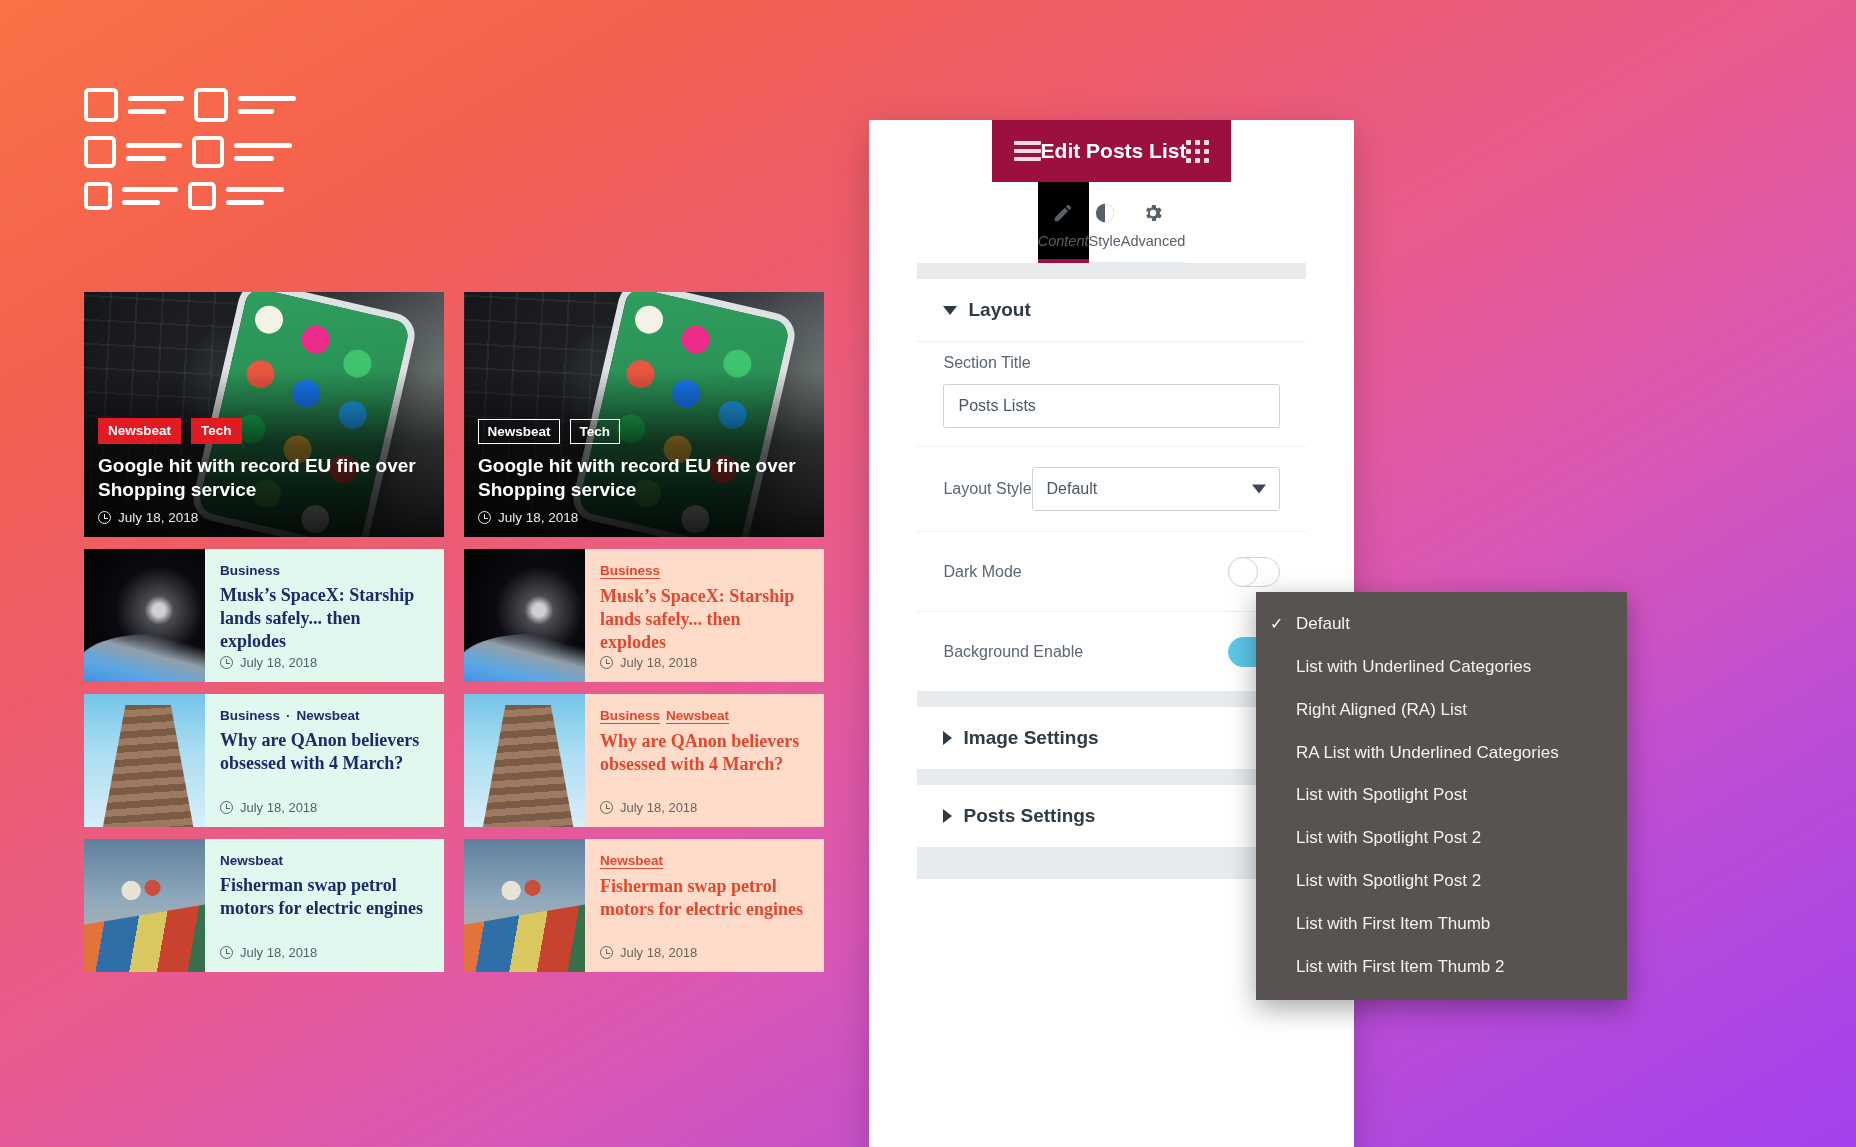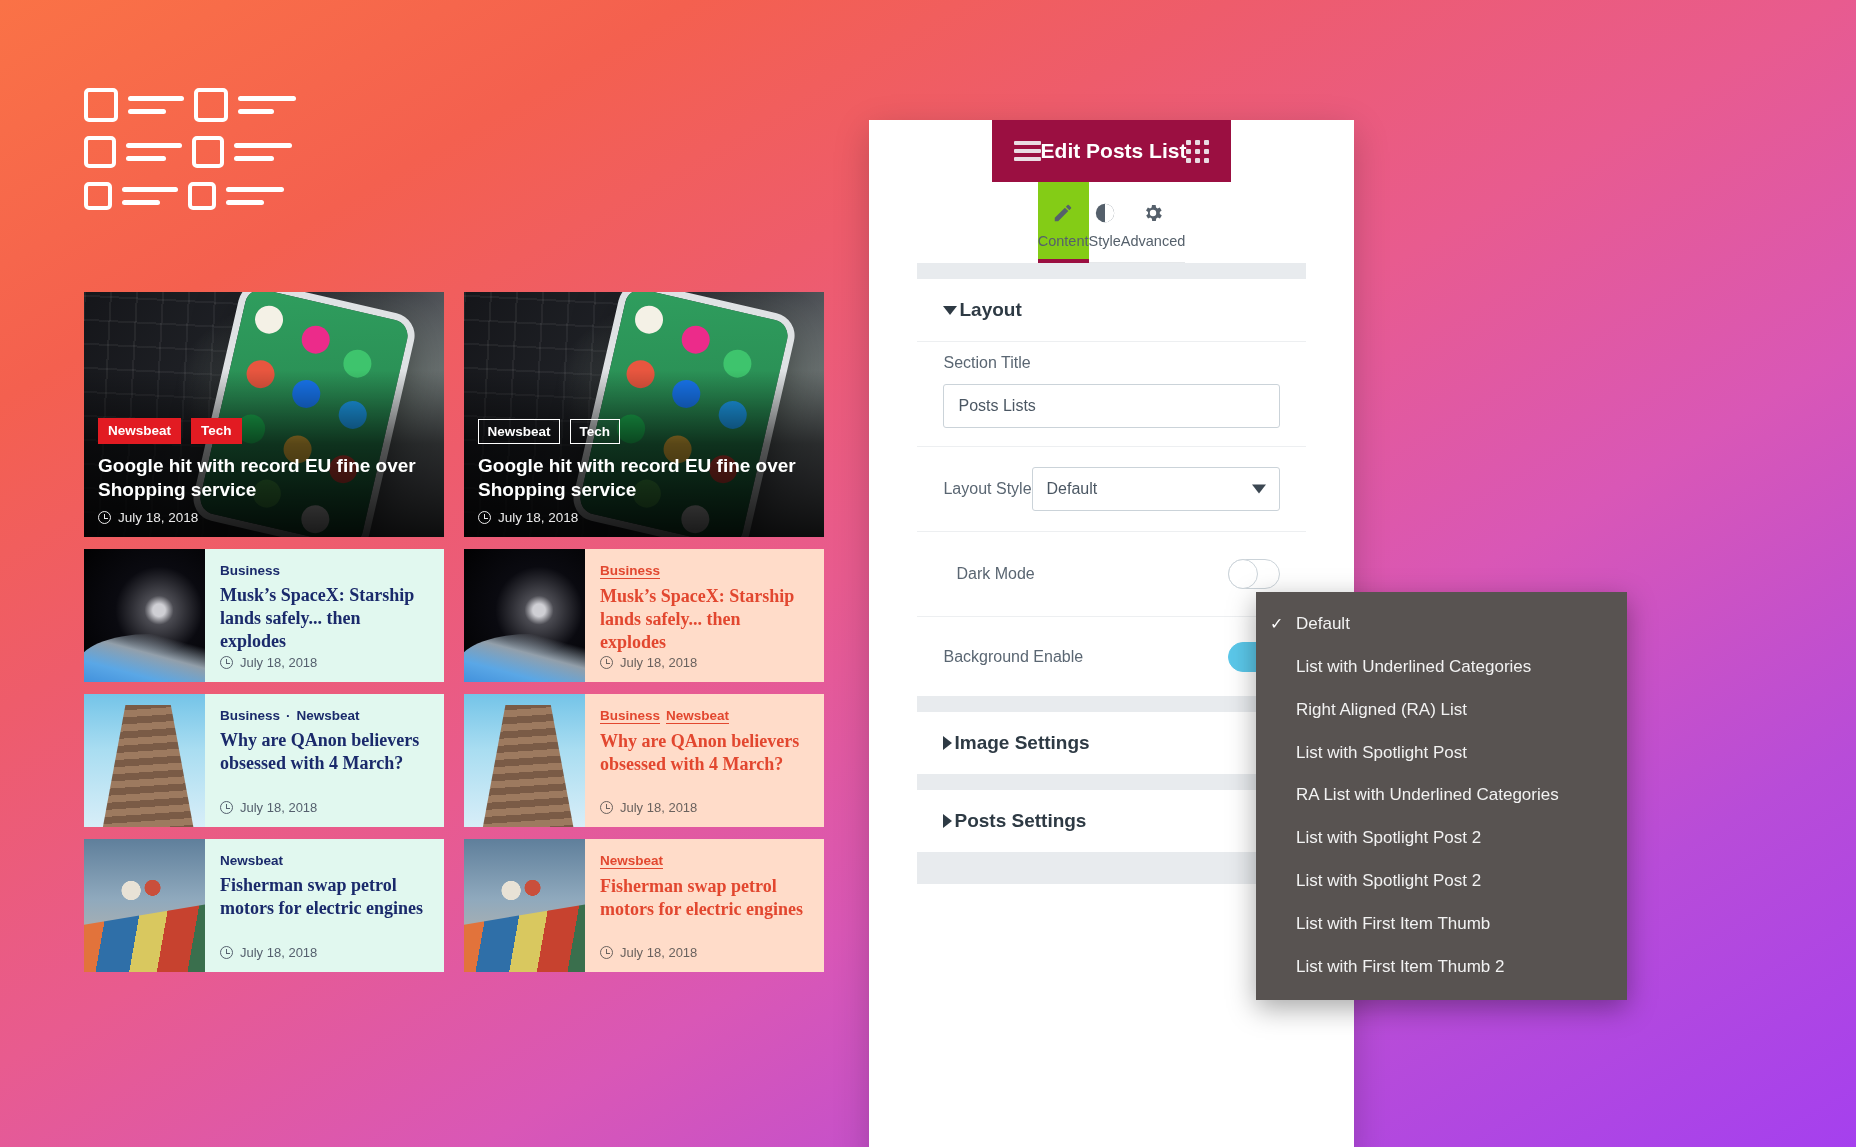--- a/index.html
+++ b/index.html
@@ -124,28 +124,28 @@
   .hamburger span { display: block; width: 27px; height: 4px; background: #EADCE3; border-radius: 1px; }
   .panel-title { color: #fff; font-size: 21px; font-weight: 700; }
   .grid-icon { display: grid; grid-template-columns: repeat(3, 5px); gap: 4px; }
   .grid-icon i { width: 5px; height: 5px; background: #EADCE3; display: block; border-radius: 1px; }
 
   .tabs { display: flex; flex: none; border-bottom: 1px solid #e6e8ea; }
   .tab {
     flex: 1; text-align: center; padding: 16px 0 13px; cursor: pointer;
     color: #55606b; font-size: 14.5px; background: #fff; position: relative;
   }
-  .tab.active { background: #84cc16; }
+  .tab.active { background: #000000; font-style: italic; }
   .tab.active:after { content:""; position: absolute; left: 0; right: 0; bottom: -1px; height: 4px; background: #9B0F41; }
   .tab-ico { height: 30px; display: flex; align-items: center; justify-content: center; margin-bottom: 5px; }
 
   .panel-body { flex: 1; overflow: hidden; background: #fff; }
   .sec-gap { height: 16px; background: #E8EBEE; }
   .accordion {
-    display: flex; align-items: center; gap: 2px; padding: 20px 26px;
+    display: flex; align-items: center; gap: 11px; padding: 20px 26px;
     font-size: 19px; font-weight: 700; color: #2E3A44; cursor: pointer; background: #fff;
   }
   .caret { width: 0; height: 0; flex: none; }
   .caret.down { border-left: 7px solid transparent; border-right: 7px solid transparent; border-top: 9px solid #2E3A44; }
   .caret.right { border-top: 7px solid transparent; border-bottom: 7px solid transparent; border-left: 9px solid #2E3A44; }
 
   .field { padding: 12px 26px 18px; border-top: 1px solid #EDEFF1; }
   .field-label { font-size: 16px; color: #5A6672; margin-bottom: 12px; }
   .text-input {
     width: 100%; height: 44px; border: 1px solid #CBD3D9; border-radius: 3px;
@@ -456,21 +456,21 @@
       <div class="field-label" style="margin:0">Layout Style</div>
       <div class="select-wrap">
         <div class="select-box">
           <span>Default</span>
         </div>
         <span class="select-caret"></span>
       </div>
     </div>
 
     <div class="field-row">
-      <div class="field-label" style="margin:13px">Dark Mode</div>
+      <div class="field-label" style="margin:0">Dark Mode</div>
       <div class="toggle">
           <span class="knob"></span>
         </div>
     </div>
 
     <div class="field-row">
       <div class="field-label" style="margin:0">Background Enable</div>
       <div class="toggle on">
         <span class="knob">EN</span>
       </div>
@@ -502,28 +502,28 @@
   <div class="dd-item">
     <span class="dd-check"></span>
       <span>List with Underlined Categories</span>
   </div>
   <div class="dd-item">
     <span class="dd-check"></span>
       <span>Right Aligned (RA) List</span>
   </div>
   <div class="dd-item">
     <span class="dd-check"></span>
+      <span>RA List with Underlined Categories</span>
+  </div>
+  <div class="dd-item">
+    <span class="dd-check"></span>
       <span>List with Spotlight Post</span>
   </div>
   <div class="dd-item">
     <span class="dd-check"></span>
-      <span>RA List with Underlined Categories</span>
-  </div>
-  <div class="dd-item">
-    <span class="dd-check"></span>
       <span>List with Spotlight Post 2</span>
   </div>
   <div class="dd-item">
     <span class="dd-check"></span>
       <span>List with Spotlight Post 2</span>
   </div>
   <div class="dd-item">
     <span class="dd-check"></span>
       <span>List with First Item Thumb</span>
   </div>

